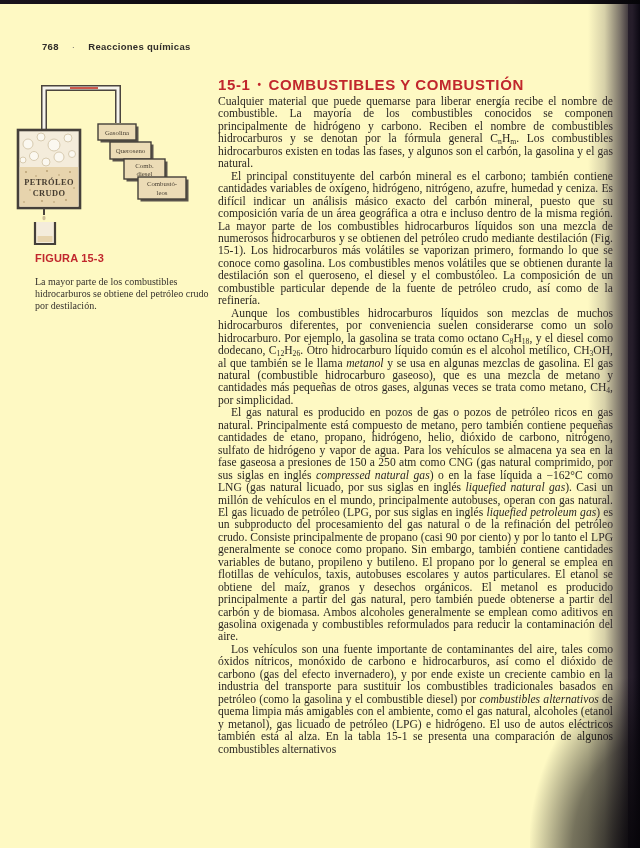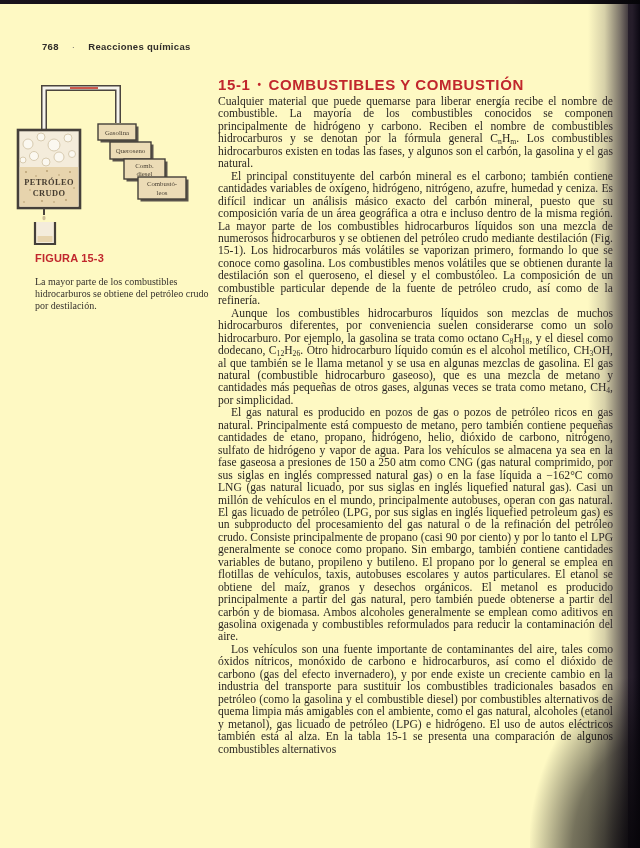--- a/index.html
+++ b/index.html
@@ -49,21 +49,21 @@
     font-size:15px;color:#c1272d;letter-spacing:0.6px;
   }
   .section-heading .bullet{font-size:10px;vertical-align:2px;margin:0 7px;}
   .text-column{
     position:absolute;left:218px;top:92px;width:395px;z-index:2;
     font-size:11.6px;line-height:12.45px;color:#2b2723;text-align:justify;
   }
   .text-column p{margin:0;}
   .text-column p.indent{text-indent:13px;}
   .b{font-weight:normal;}
-  .i{}
+  .i{font-style:italic;}
   .sub{font-size:0.66em;vertical-align:-0.22em;line-height:0;}
   svg text{user-select:none;}
 </style>
 </head>
 <body>
 
 <div class="paper">
 
   <div class="running-header">
     <span>768</span><span class="sep">·</span><span>Reacciones químicas</span>

